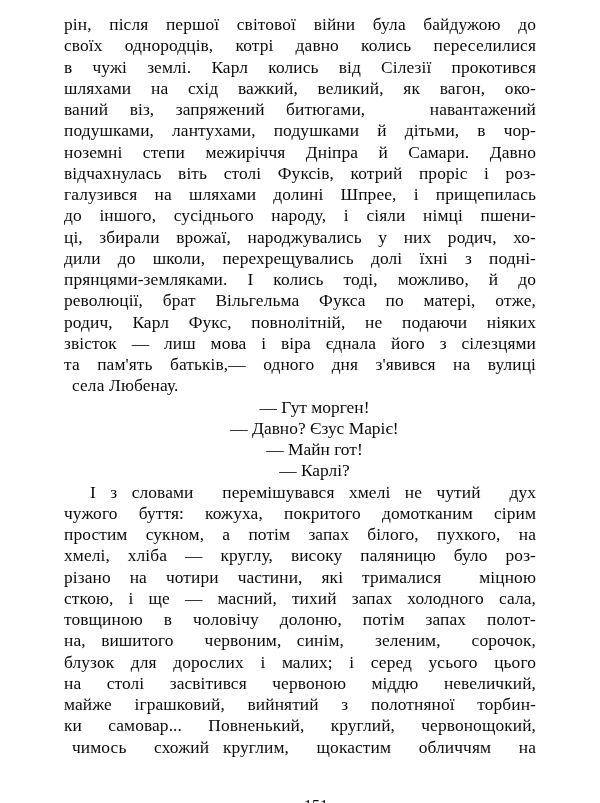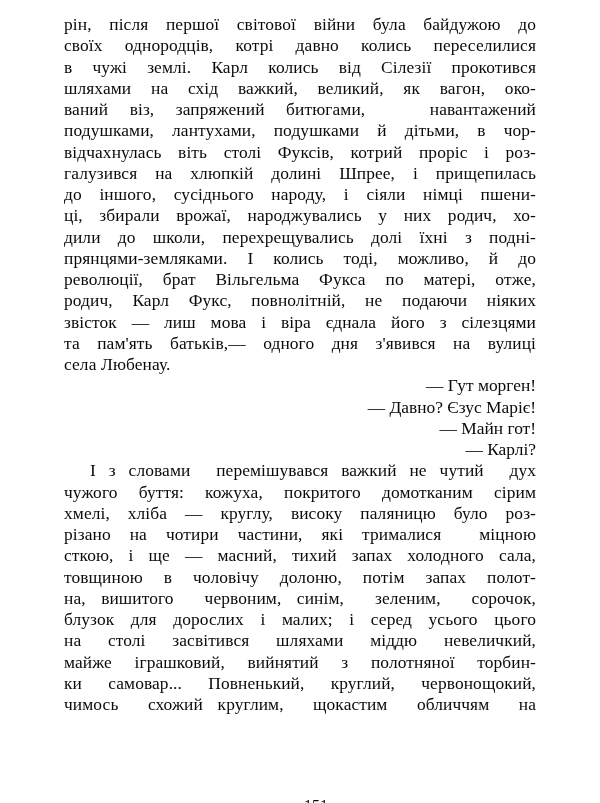--- a/index.html
+++ b/index.html
@@ -40,20 +40,21 @@
     text-align: justify;
     text-justify: inter-word;
     letter-spacing: 0.1px;
     word-spacing: 0.2px;
     -webkit-font-smoothing: none;
   }
 
   
   .para.cont > .ln:last-child {
     text-align: justify;
+    margin-left: 8px;
   }
 
   
   .ln {
     display: block;
     text-align: justify;
     text-align-last: justify;
     white-space: pre-wrap;
   }
   .ln.last {
@@ -64,21 +65,21 @@
   }
 
   .dialogue {
     margin: 0;
   }
   .dialogue-line {
     display: block;
     font-size: 17.4px;
     line-height: 21.25px;
     padding-left: 29px;
-    text-align: right;
+    text-align: center;
     white-space: pre-wrap;
   }
 
   .page-number {
     position: absolute;
     left: 16px;
     top: 755px;
     width: 600px;
     text-align: center;
     font-size: 16px;
@@ -95,50 +96,52 @@
 
   <div class="text-column">
 
     <p class="para cont">
       <span class="ln">рін, після першої світової війни була байдужою до</span>
       <span class="ln">своїх однородців, котрі давно колись переселилися</span>
       <span class="ln">в чужі землі. Карл колись від Сілезії прокотився</span>
       <span class="ln">шляхами на схід важкий, великий, як вагон, око-</span>
       <span class="ln">ваний віз, запряжений битюгами,   навантажений</span>
       <span class="ln">подушками, лантухами, подушками й дітьми, в чор-</span>
+      <span class="ln">ноземні степи межиріччя Дніпра й Самари. Давно</span>
       <span class="ln">відчахнулась віть столі Фуксів, котрий проріс і роз-</span>
-      <span class="ln">галузився на хлюпкій долині Шпрее, і прищепилась</span>
+      <span class="ln">галузився на шляхами долині Шпрее, і прищепилась</span>
       <span class="ln">до іншого, сусіднього народу, і сіяли німці пшени-</span>
       <span class="ln">ці, збирали врожаї, народжувались у них родич, хо-</span>
       <span class="ln">дили до школи, перехрещувались долі їхні з подні-</span>
       <span class="ln">прянцями-земляками. І колись тоді, можливо, й до</span>
       <span class="ln">революції, брат Вільгельма Фукса по матері, отже,</span>
       <span class="ln">родич, Карл Фукс, повнолітній, не подаючи ніяких</span>
       <span class="ln">звісток — лиш мова і віра єднала його з сілезцями</span>
       <span class="ln">та пам'ять батьків,— одного дня з'явився на вулиці</span>
       <span class="ln last">села Любенау.</span>
     </p>
 
     <div class="dialogue">
       <span class="dialogue-line">— Гут морген!</span>
       <span class="dialogue-line">— Давно? Єзус Маріє!</span>
       <span class="dialogue-line">— Майн гот!</span>
       <span class="dialogue-line">— Карлі?</span>
     </div>
 
     <p class="para cont">
-      <span class="ln indent">І з словами  перемішувався важкий не чутий  дух</span>
+      <span class="ln indent">І з словами  перемішувався хмелі не чутий  дух</span>
       <span class="ln">чужого буття: кожуха, покритого домотканим сірим</span>
+      <span class="ln">простим сукном, а потім запах білого, пухкого, на</span>
       <span class="ln">хмелі, хліба — круглу, високу паляницю було роз-</span>
       <span class="ln">різано на чотири частини, які трималися  міцною</span>
       <span class="ln">сткою, і ще — масний, тихий запах холодного сала,</span>
       <span class="ln">товщиною в чоловічу долоню, потім запах полот-</span>
       <span class="ln">на, вишитого  червоним, синім,  зеленим,  сорочок,</span>
       <span class="ln">блузок для дорослих і малих; і серед усього цього</span>
-      <span class="ln">на столі засвітився шляхами міддю невеличкий,</span>
+      <span class="ln">на столі засвітився червоною міддю невеличкий,</span>
       <span class="ln">майже іграшковий, вийнятий з полотняної торбин-</span>
       <span class="ln">ки самовар... Повненький, круглий, червонощокий,</span>
       <span class="ln">чимось  схожий круглим,  щокастим  обличчям  на</span>
     </p>
 
   </div>
 
   <div class="page-number">151</div>
 
 </div>

